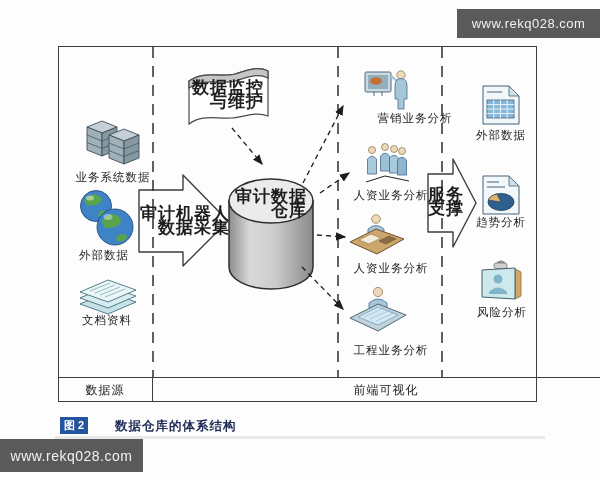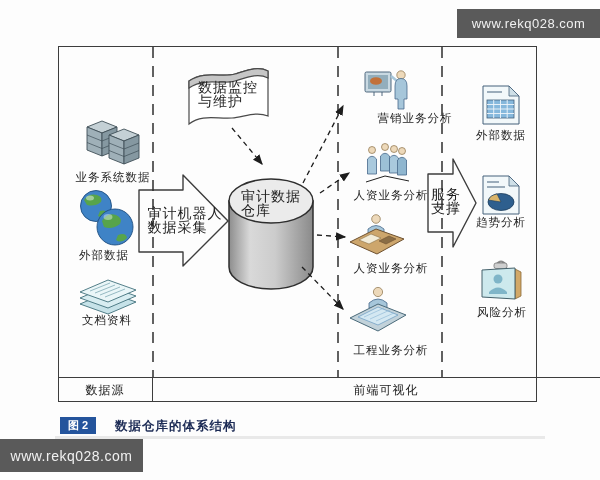--- a/index.html
+++ b/index.html
@@ -22,26 +22,26 @@
          letter-spacing:1px;box-sizing:border-box;}
   .fcell.sep{border-right:1.5px solid #3d3d3d;}
 
   
   .abs{position:absolute;}
   #diagram-lines{left:0;top:0;pointer-events:none;}
 
   
   .lbl{position:absolute;transform:translateX(-50%);white-space:nowrap;
        font-size:11.5px;letter-spacing:1px;color:#1e1e1e;}
-  .dtext{position:absolute;transform:translateX(-50%);text-align:left;
-         font-size:14px;line-height:14px;letter-spacing:1px;color:#1e1e1e;white-space:nowrap;}
+  .dtext{position:absolute;transform:translateX(-50%);text-align:right;
+         font-size:17px;line-height:14px;letter-spacing:1px;color:#1e1e1e;white-space:nowrap;font-weight:bold;}
 
   
   #caption-underline{position:absolute;left:55px;top:436px;width:490px;height:3px;background:#e9e9e9;}
-  #caption-badge{position:absolute;left:60px;top:417px;width:36px;height:17px;background:#24549c;
+  #caption-badge{position:absolute;left:60px;top:417px;width:28px;height:17px;background:#24549c;
                  color:#fff;font-family:"Liberation Sans","DejaVu Sans",sans-serif;
                  font-size:11px;font-weight:bold;display:flex;align-items:center;justify-content:center;}
   #caption-title{position:absolute;left:103px;top:418px;
                  font-family:"Liberation Sans","DejaVu Sans",sans-serif;
                  font-size:12.5px;font-weight:bold;color:#1c2b55;letter-spacing:1px;margin-left:12px;}
 </style>
 </head>
 <body>
 
 <div id="screen">

